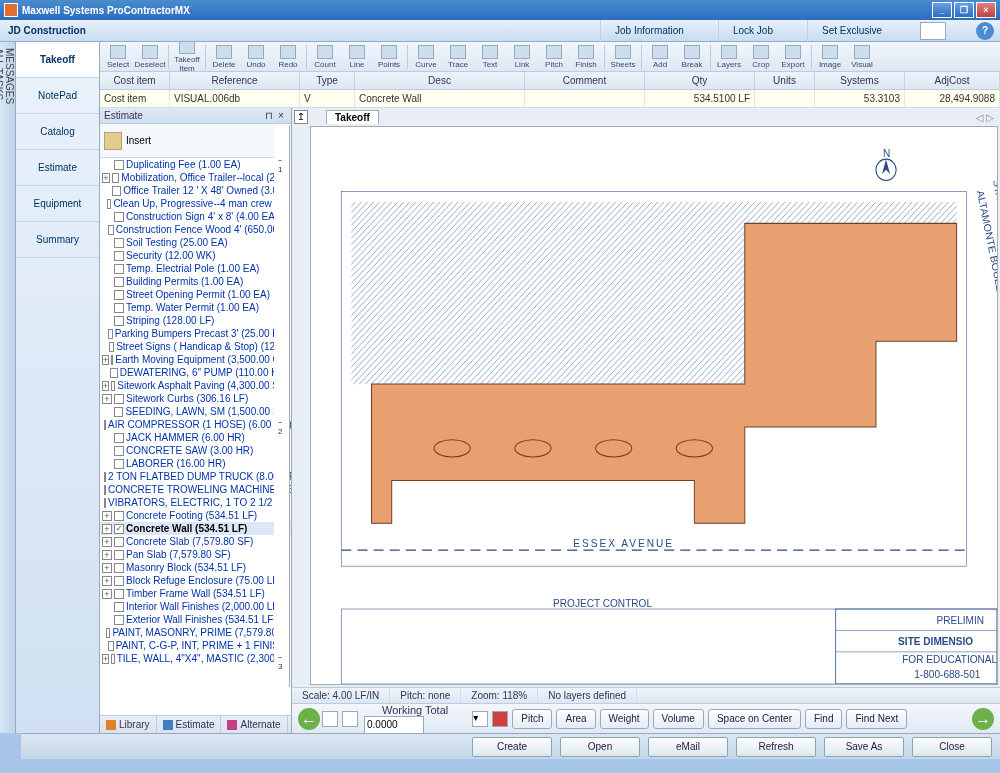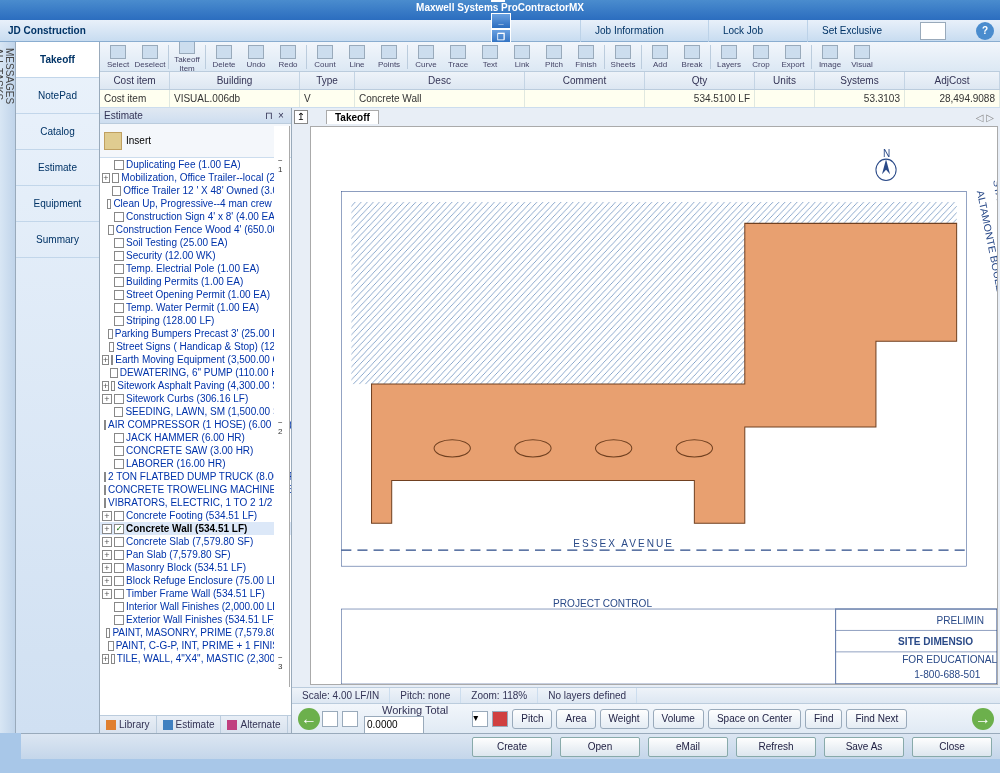--- a/index.html
+++ b/index.html
@@ -1,26 +1,26 @@
 <!DOCTYPE html>
 <html><head>
 <meta charset="utf-8">
 <style>
 * { box-sizing: border-box; margin: 0; padding: 0; font-family: Tahoma, Arial, sans-serif; font-size: 10px; }
 body { background: #a8c7e8; width: 1000px; height: 773px; overflow: hidden; position: relative; }
 
-.titlebar { height: 20px; background: linear-gradient(#4a8cce,#2b6dbf); display: flex; align-items: center; color: #fff; font-weight: bold; padding: 0 4px; flex-direction: column; }
+.titlebar { height: 20px; background: linear-gradient(#4a8cce,#2b6dbf); display: flex; align-items: center; color: #fff; font-weight: bold; padding: 0 4px; }
 .titlebar .icon { width: 14px; height: 14px; background: #e07030; margin-right: 4px; border: 1px solid #fff; }
 .titlebar .spacer { flex: 1; }
 .titlebar .winbtn { width: 20px; height: 16px; background: linear-gradient(#6aa0e0,#2b6dbf); border: 1px solid #fff; margin-left: 2px; text-align: center; color: #fff; font-size: 9px; line-height: 14px; cursor: pointer; }
 .titlebar .winbtn.close { background: linear-gradient(#e08080,#c04040); }
 
 .subhead { height: 22px; background: linear-gradient(#e8f0fa,#c8dcf0); display: flex; align-items: center; border-bottom: 1px solid #8aadd0; gap: 20px; }
 .subhead .name { font-weight: bold; color: #003366; padding-left: 8px; flex: 1; }
-.subhead .ritem { padding: 0 14px; height: 22px; line-height: 22px; border-left: 1px solid #bcd2e8; color: #003366; cursor: pointer; margin-left: 10px; }
+.subhead .ritem { padding: 0 14px; height: 22px; line-height: 22px; border-left: 1px solid #bcd2e8; color: #003366; cursor: pointer; }
 .subhead .iconbtn { width: 26px; height: 18px; margin: 0 4px; background: #fff; border: 1px solid #9ab; }
 .subhead .help { width: 18px; height: 18px; border-radius: 9px; background: #4a8cce; color: #fff; text-align: center; line-height: 18px; margin: 0 6px; font-weight: bold; cursor: pointer; }
 
 .app { display: flex; height: 691px; }
 .msgtab { width: 16px; background: linear-gradient(90deg,#d8e6f4,#c0d4ea); border-right: 1px solid #9ab; writing-mode: vertical-rl; text-orientation: mixed; font-size: 9px; color: #444; padding-top: 6px; }
 .msgtab span { display: block; margin-bottom: 10px; }
 
 .navcol { width: 84px; background: linear-gradient(#eaf2fb,#d0e0f2); border-right: 1px solid #9ab; }
 .navtabs { display: flex; flex-direction: column; }
 .navtab { height: 36px; line-height: 36px; text-align: center; border-bottom: 1px solid #c2d6ea; color: #003366; cursor: pointer; font-size: 10px; }
@@ -158,21 +158,21 @@
         <div class="tbtn"><div class="ic"></div>Layers</div>
         <div class="tbtn"><div class="ic"></div>Crop</div>
         <div class="tbtn"><div class="ic"></div>Export</div>
         <div class="tsep"></div>
         <div class="tbtn"><div class="ic"></div>Image</div>
         <div class="tbtn"><div class="ic"></div>Visual</div>
       </div>
 
     <div class="gridhead" id="gridhead">
         <div class="col" style="width: 70px;">Cost item</div>
-        <div class="col" style="width: 130px;">Building</div>
+        <div class="col" style="width: 130px;">Reference</div>
         <div class="col" style="width: 55px;">Type</div>
         <div class="col" style="width: 170px;">Desc</div>
         <div class="col" style="width: 120px;">Comment</div>
         <div class="col" style="width: 110px;">Qty</div>
         <div class="col" style="width: 60px;">Units</div>
         <div class="col" style="width: 90px;">Systems</div>
         <div class="col" style="width: 95px;">AdjCost</div>
       </div>
     <div class="gridrow" id="gridrow">
         <div class="col" style="width: 70px; text-align: left;">Cost item</div>

